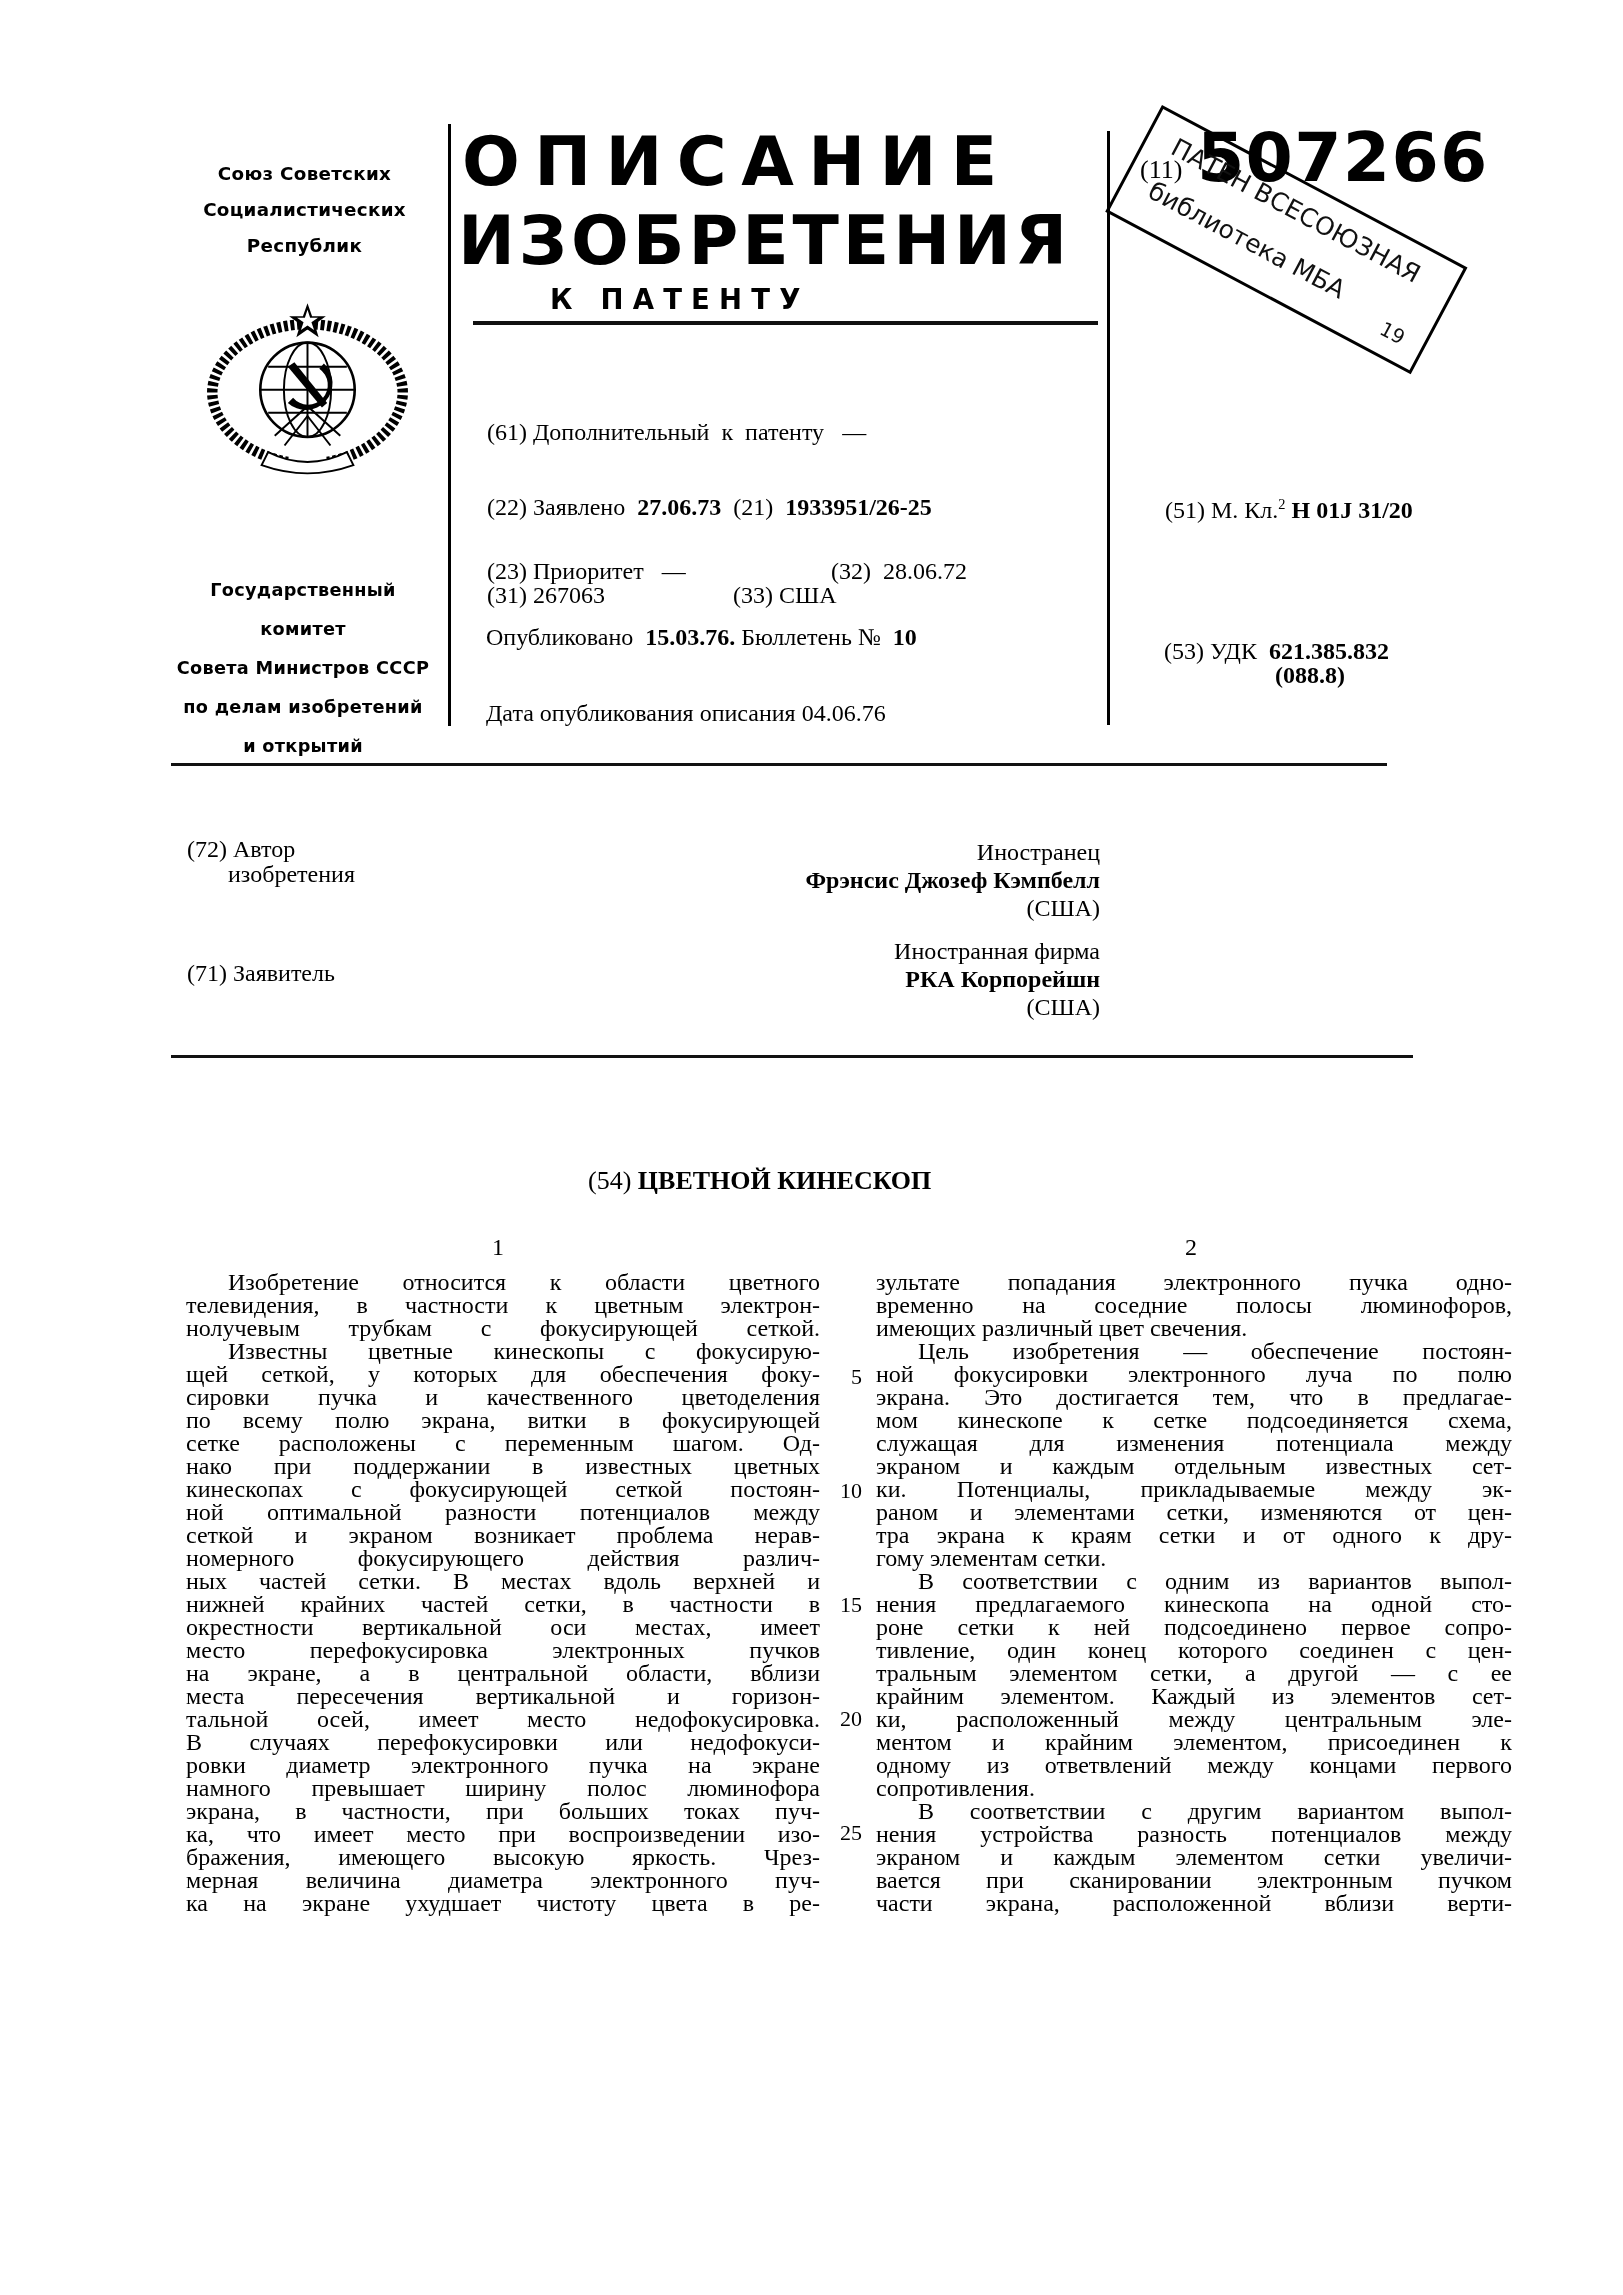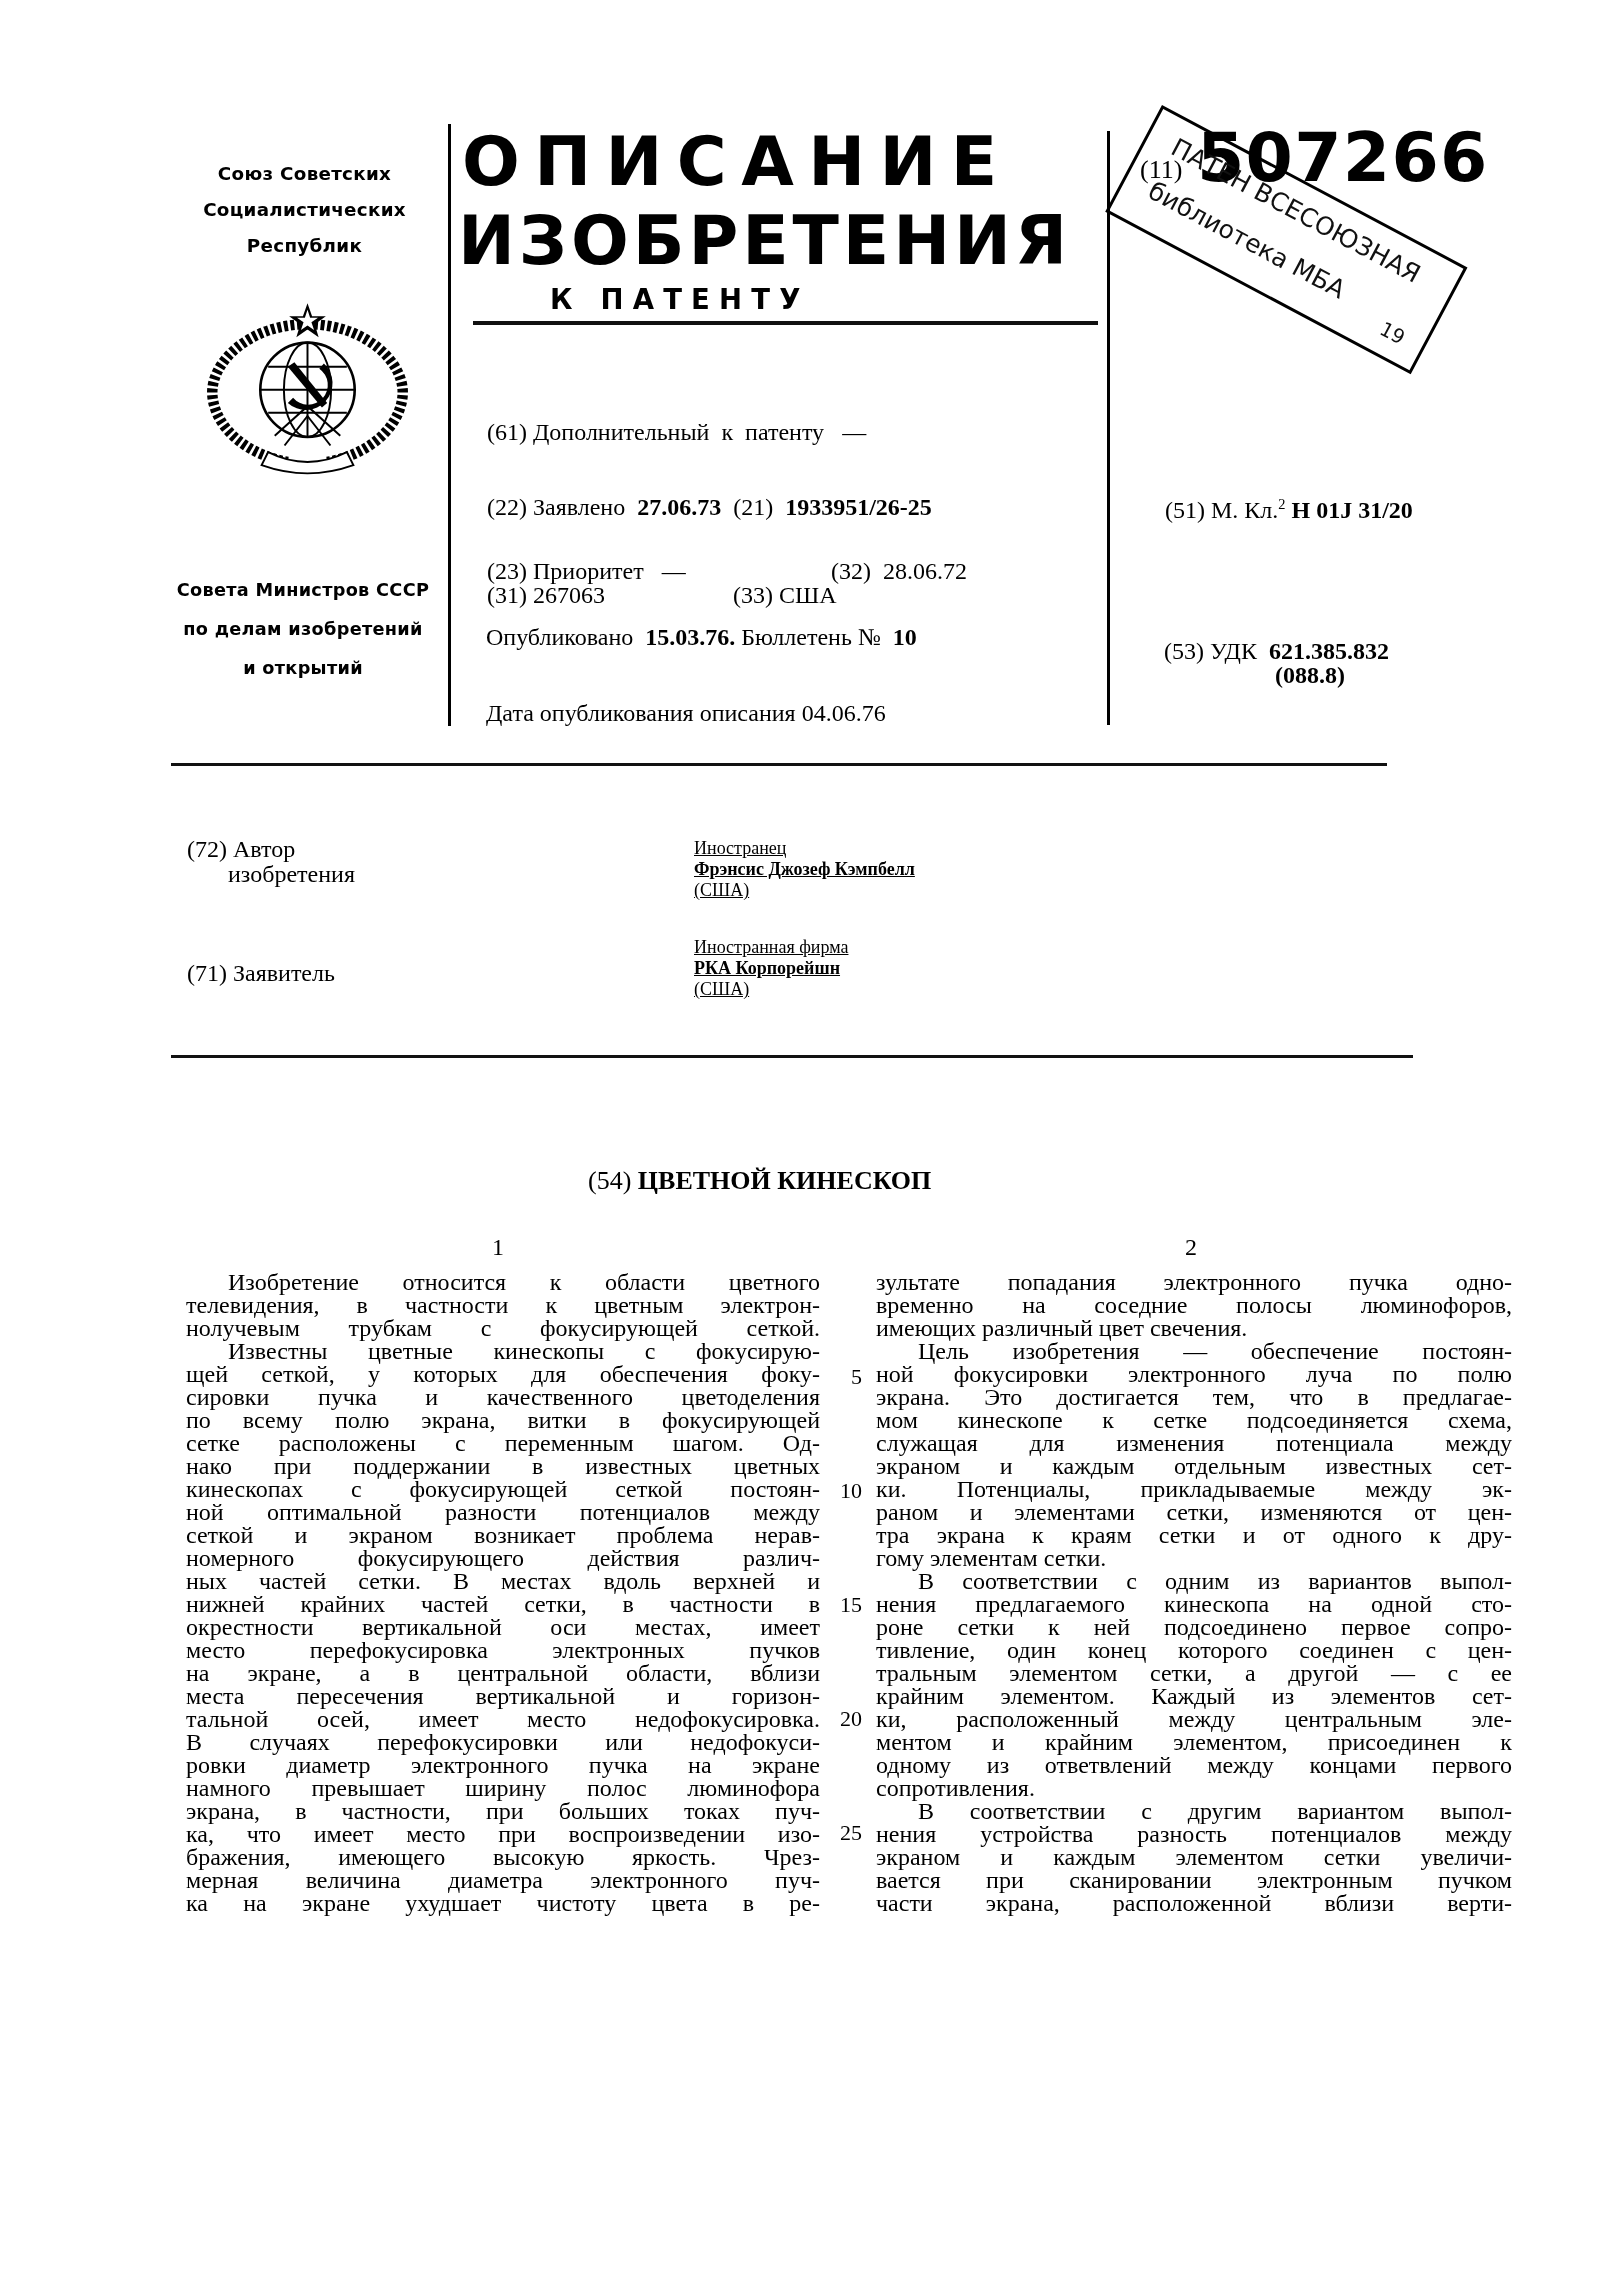--- a/index.html
+++ b/index.html
@@ -6,21 +6,21 @@
   body { width: 1623px; height: 2295px; position: relative; overflow: hidden; color: #000; font-family: "Liberation Serif", "DejaVu Serif", serif; }
   .abs { position: absolute; }
   .vline { position: absolute; width: 3.3px; background: #000; }
   .hline { position: absolute; height: 3.3px; background: #111; }
   .soviet { font-family: "DejaVu Sans", "Liberation Sans", sans-serif; font-weight: bold; text-align: center; font-size: 18.3px; letter-spacing: 0.3px; }
   .big-title { font-family: "DejaVu Sans", "Liberation Sans", sans-serif; font-weight: bold; font-size: 68px; letter-spacing: 14.4px; line-height: 1; white-space: nowrap; }
   .sub-title { font-family: "DejaVu Sans", "Liberation Sans", sans-serif; font-weight: bold; font-size: 27.5px; letter-spacing: 9.2px; line-height: 1; }
   .biblio { font-size: 24px; white-space: pre; line-height: 1; }
   .biblio b { font-weight: bold; }
   .patno { font-family: "DejaVu Sans", "Liberation Sans", sans-serif; font-weight: bold; font-size: 68px; line-height: 1; letter-spacing: 1.3px; }
-  .person { font-size: 18px; text-align: left; line-height: 1.17; text-decoration: underline; }
+  .person { font-size: 24px; text-align: right; line-height: 1.17; }
   .person .bold { font-weight: bold; }
   .inv-title { font-size: 26px; font-weight: bold; white-space: pre; }
   .colnum { font-size: 24px; }
   .col { position: absolute; font-size: 24px; line-height: 23px; }
   .col .ln { display: block; text-align: justify; text-align-last: justify; white-space: nowrap; height: 23px; }
   .col .ln.last { text-align-last: left; }
   .col .ln.ind { text-indent: 42px; }
   .linenum { position: absolute; font-size: 22px; width: 39px; text-align: right; }
   .stamp { position: absolute; left: 1162px; top: 105px; width: 340px; height: 115px; transform: rotate(28deg); transform-origin: 0 0; border: 3.3px solid #000; }
   .stamp span { position: absolute; font-size: 25px; font-family: "DejaVu Sans", sans-serif; white-space: nowrap; color: #111; }
@@ -54,20 +54,21 @@
       <path d="M140 105 L150 98 L200 160 L192 167 Z"></path>
       <path d="M195 100 A40 40 0 1 1 140 160 L148 152 A30 30 0 1 0 188 108 Z"></path>
     </g>
 
     <polygon points="170,8 177,28 198,28 181,40 187,60 170,48 153,60 159,40 142,28 163,28" fill="#000"></polygon>
     <polygon points="170,18 174,30 186,30 176,37 180,49 170,42 160,49 164,37 154,30 166,30" fill="#fff"></polygon>
   </svg>
 </div>
 
 <div class="abs soviet" style="left:169px; top:571px; width:268px; line-height:39px; font-size:17.7px;">
+  <div>Государственный комитет</div>
   <div>Совета Министров СССР</div>
   <div>по делам изобретений</div>
   <div>и открытий</div>
 </div>
 
 <div class="vline" style="left:448px; top:124px; height:602px;"></div>
 <div class="vline" style="left:1107px; top:131px; height:594px; width:2.6px;"></div>
 
 <div class="abs big-title" style="left:462px; top:128px;">ОПИСАНИЕ</div>
 <div class="abs big-title" style="left:458px; top:207px; letter-spacing:3.9px;">ИЗОБРЕТЕНИЯ</div>

